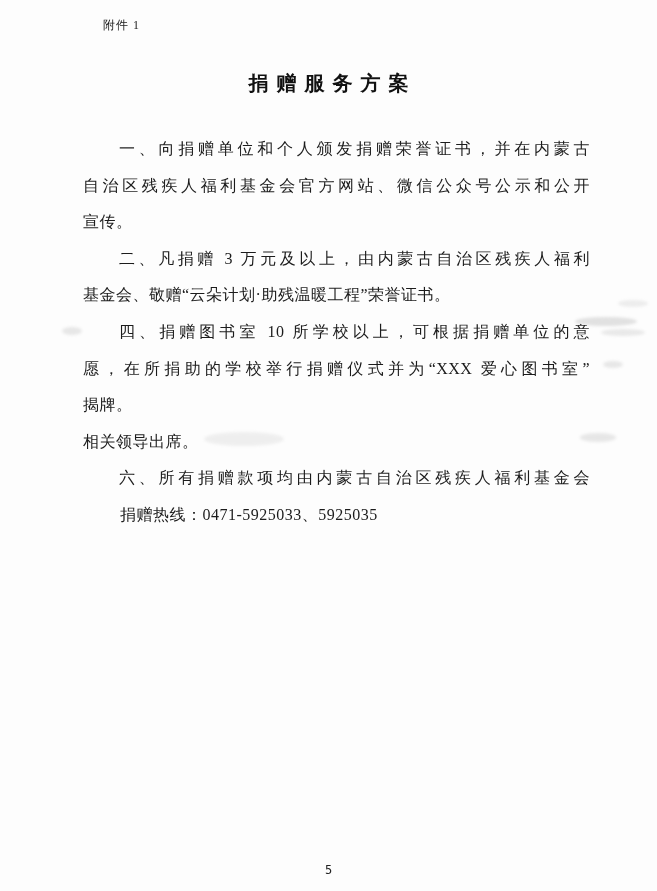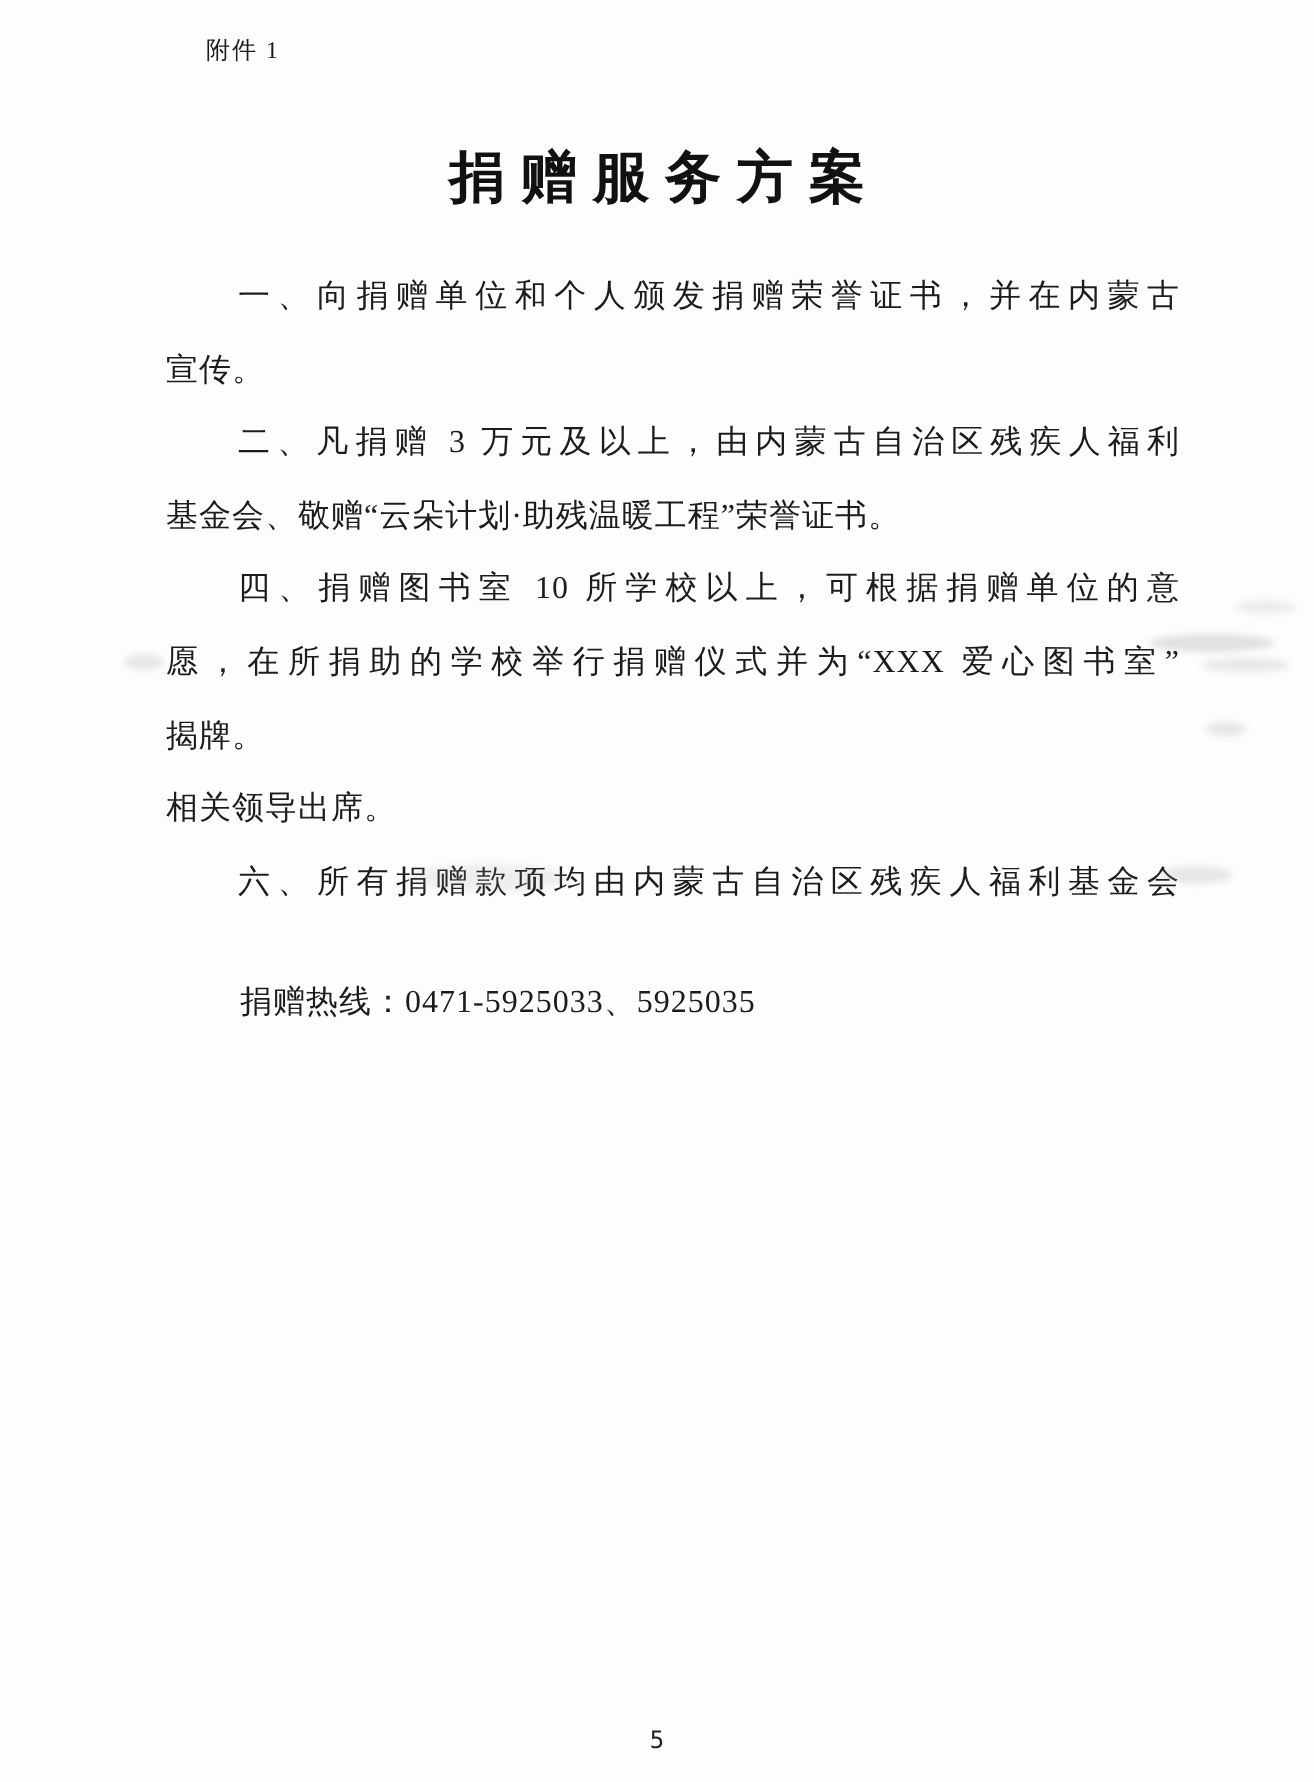--- a/index.html
+++ b/index.html
@@ -22,21 +22,21 @@
     line-height: 26px;
     letter-spacing: 1px;
     margin-left: 20px;
   }
   .doc-title {
     position: absolute;
     top: 70px; left: 0;
     width: 100%;
     margin: 0;
     text-align: center;
-    font-size: 28px;
+    font-size: 20px;
     font-weight: bold;
     letter-spacing: 8px;
     text-indent: 8px;
     color: #111;
   }
   .body-text {
     position: absolute;
     left: 83px; top: 131px;
     width: 507px;
   }
@@ -47,21 +47,21 @@
     white-space: nowrap;
     letter-spacing: 0.5px;
     text-align: left;
   }
   .full {
     text-align: justify;
     text-align-last: justify;
   }
   .first { text-indent: 36px; }
   .tight { letter-spacing: -0.9px; }
-  .hotline { text-indent: 37px; margin-top: 24px; }
+  .hotline { text-indent: 37px; }
   .page-num {
     position: absolute;
     bottom: 14px; left: 0;
     width: 100%;
     text-align: center;
     font-size: 12px;
     color: #222;
     font-family: "DejaVu Sans Mono", monospace;
   }
   .smudge {
@@ -86,20 +86,21 @@
 <div class="page">
 
   <div class="attachment">附件 1</div>
 
   <h1 class="doc-title">捐赠服务方案</h1>
 
   <div class="body-text">
 
     <div>
       <div class="line full first">一、向捐赠单位和个人颁发捐赠荣誉证书，并在内蒙古</div>
+      <div class="line full">自治区残疾人福利基金会官方网站、微信公众号公示和公开</div>
       <div class="line">宣传。</div>
     </div>
 
     <div>
       <div class="line full first">二、凡捐赠 3 万元及以上，由内蒙古自治区残疾人福利</div>
       <div class="line">基金会、敬赠“云朵计划·助残温暖工程”荣誉证书。</div>
     </div>
 
     <div>
     </div>

